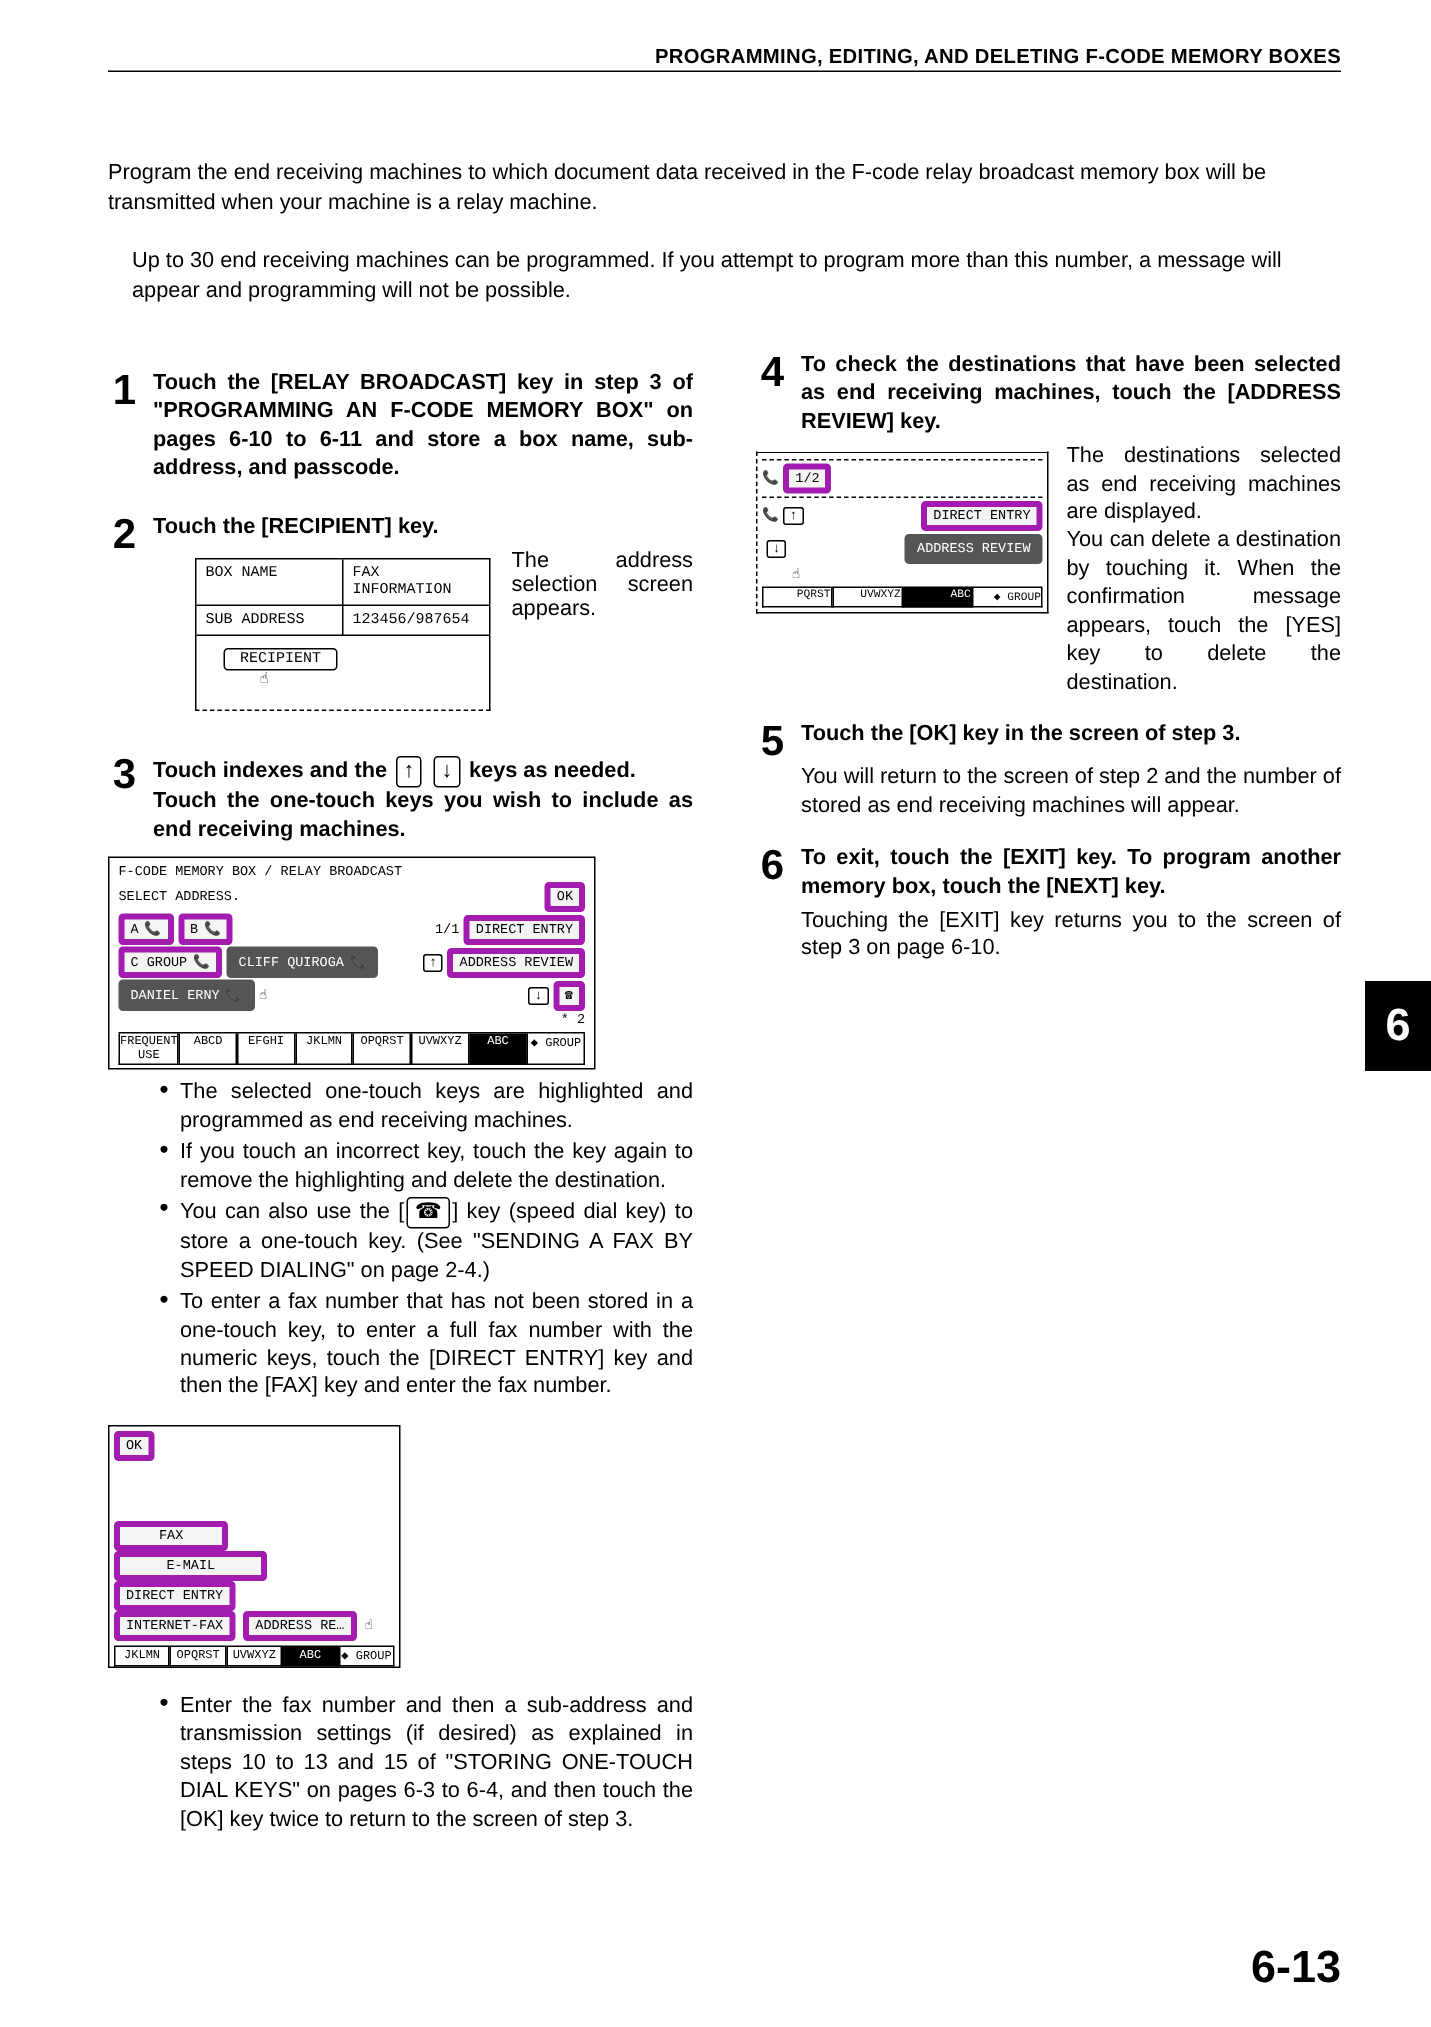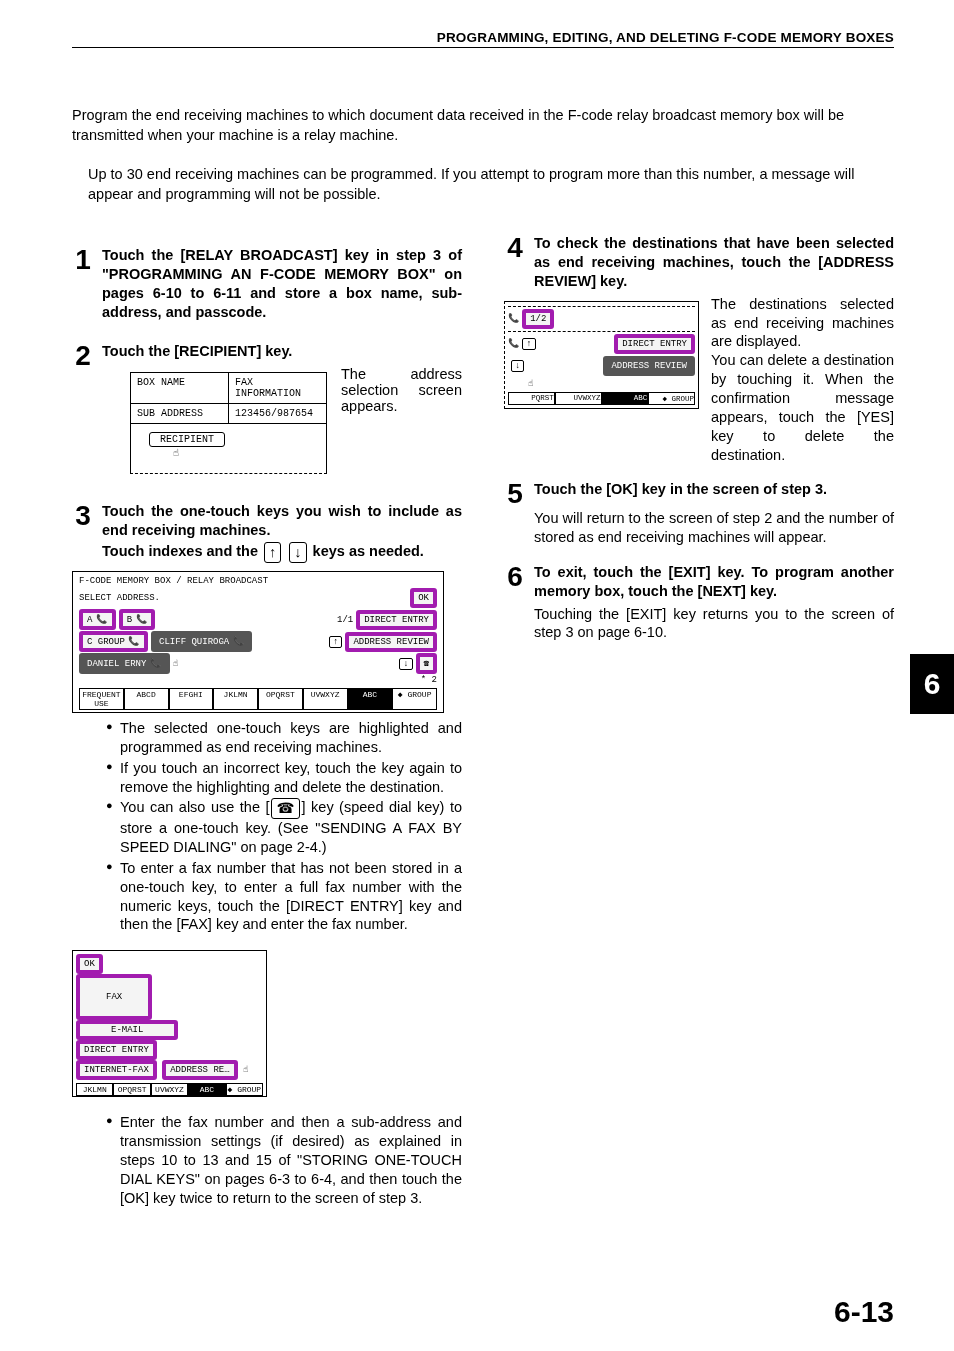--- a/index.html
+++ b/index.html
@@ -89,21 +89,21 @@
     display:inline-block;
     border:1px solid #000;
     border-radius:3px;
     padding:1px 10px;
     margin:6px 0 0 12px;
   }
 
   .step2-wrap { display:flex; gap:14px; align-items: flex-start; }
   .step2-wrap .step2-text { flex:1; text-align:justify; }
 
-  .fig3 { width: 372px; margin:8px 0 6px 0; }
+  .fig3 { width: 325px; margin:8px 0 6px 0; }
   .fig3-inner {
     border:1px solid #000;
     padding:4px 6px 2px;
     font-family:"Courier New", monospace;
     font-size:9px;
   }
   .fig3 .titlebar { letter-spacing:0; margin-bottom:2px; }
   .fig3 .row { display:flex; align-items:center; gap:3px; margin:1px 0;}
   .chip {
     border:4px solid #a21caf; border-radius:3px;
@@ -203,24 +203,24 @@
               </div>
             </div>
             <div class="step2-text">The address selection screen appears.</div>
           </div>
         </div>
       </div>
 
       <div class="step" style="margin-top:18px;">
         <div class="step-num">3</div>
         <div class="step-body">
-          <div class="step-head">Touch the one-touch keys you wish to include as end receiving machines.</div>
           <div class="step-head" style="margin-top:2px;">
             Touch indexes and the <span class="speed-key-box">↑</span> <span class="speed-key-box">↓</span> keys as needed.
           </div>
+          <div class="step-head">Touch the one-touch keys you wish to include as end receiving machines.</div>
         </div>
       </div>
 
       <div class="fig3">
         <div class="fig3-inner">
           <div class="titlebar">F-CODE MEMORY BOX / RELAY BROADCAST</div>
           <div class="row">
             <span>SELECT ADDRESS.</span>
             <span class="chip right">OK</span>
           </div>
@@ -261,21 +261,21 @@
       <ul class="bullets">
         <li>The selected one-touch keys are highlighted and programmed as end receiving machines.</li>
         <li>If you touch an incorrect key, touch the key again to remove the highlighting and delete the destination.</li>
         <li>You can also use the [<span class="speed-key-box">☎</span>] key (speed dial key) to store a one-touch key. (See "SENDING A FAX BY SPEED DIALING" on page 2-4.)</li>
         <li>To enter a fax number that has not been stored in a one-touch key, to enter a full fax number with the numeric keys, touch the [DIRECT ENTRY] key and then the [FAX] key and enter the fax number.</li>
       </ul>
 
       <div class="fig5" style="margin-left:0;">
         <div class="fig5-inner">
           <div class="row"><span class="chip right">OK</span></div>
-          <div class="row"><span class="chip" style="padding:14px 26px;">FAX</span></div>
+          <div class="row"><span class="chip" style="padding:1px 26px;margin-top:40px;">FAX</span></div>
           <div class="row">
             <span class="chip" style="padding:1px 31px;">E-MAIL</span>
             <span class="chip right">DIRECT ENTRY</span>
           </div>
           <div class="row">
             <span class="chip">INTERNET-FAX</span>
             <span class="chip right">ADDRESS RE…</span>
             <span>☝</span>
           </div>
           <div class="indexbar">

